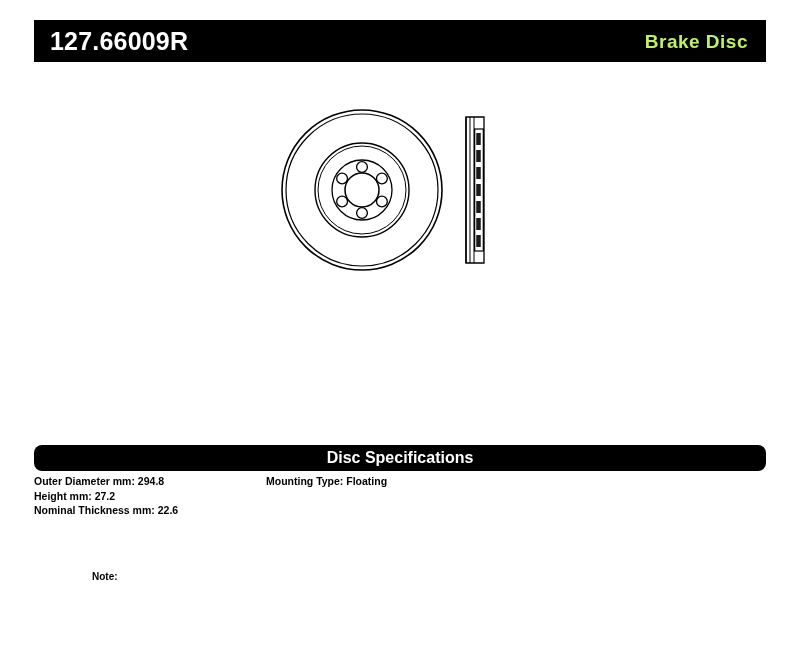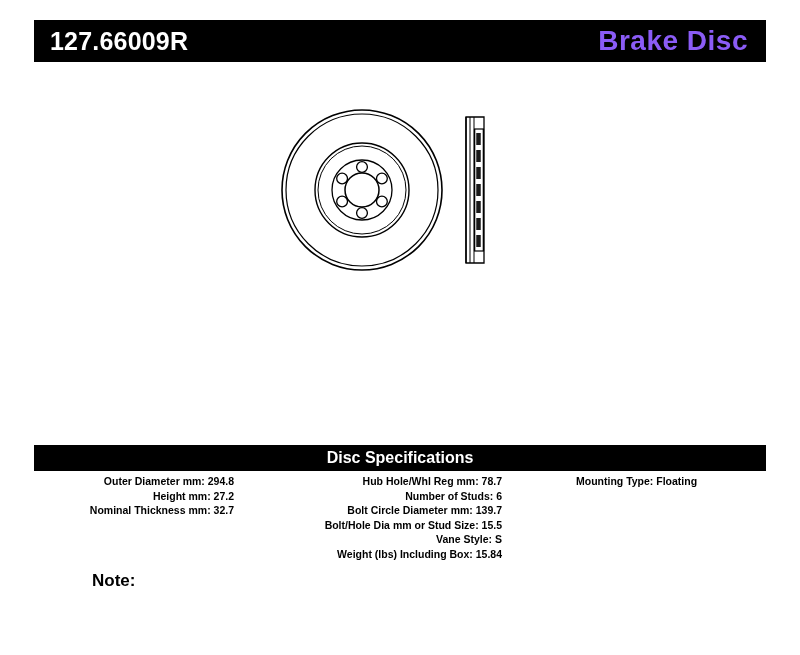--- a/index.html
+++ b/index.html
@@ -40,22 +40,22 @@
     text-decoration: underline;
   }
   .part-number {
     color: #ffffff;
     font-size: 25px;
     font-weight: bold;
     letter-spacing: 0.2px;
     line-height: 1;
   }
   .product-type {
-    color: #8b5cf6;
-    font-size: 28px;
+    color: #bef264;
+    font-size: 19px;
     font-weight: bold;
     letter-spacing: 0.5px;
     line-height: 1;
   }
 
   
   .drawing {
     position: absolute;
     left: 270px;
     top: 95px;
@@ -67,20 +67,21 @@
   .spec-title-bar {
     position: absolute;
     left: 34px;
     top: 445px;
     width: 732px;
     height: 26px;
     background: #000000;
     display: flex;
     align-items: center;
     justify-content: center;
+    border-radius: 8px;
   }
   .spec-title {
     color: #ffffff;
     font-size: 16px;
     font-weight: bold;
     line-height: 1;
   }
 
   
   .spec-columns {
@@ -91,21 +92,20 @@
     display: flex;
     align-items: flex-start;
   }
   .col {
     font-size: 10.5px;
     font-weight: bold;
     line-height: 14.6px;
   }
   .col-left {
     width: 200px;
-    text-align: right;
     padding-right: 0px;
   }
   .col-mid {
     width: 310px;
     text-align: right;
     padding-right: 42px;
     box-sizing: border-box;
   }
   .col-right {
     width: 222px;
@@ -115,21 +115,21 @@
   }
   .spec-line {
     white-space: nowrap;
   }
 
   
   .note {
     position: absolute;
     left: 92px;
     top: 571px;
-    font-size: 17px;
+    font-size: 10px;
     font-weight: bold;
   }
 </style>
 </head>
 <body>
 
 <div class="sheet">
 
   <div class="header-bar">
     <div class="part-number">127.66009R</div>
@@ -187,29 +187,21 @@
   </div>
 
   <div class="spec-title-bar">
     <div class="spec-title">Disc Specifications</div>
   </div>
 
   <div class="spec-columns">
     <div class="col col-left">
       <div class="spec-line">Outer Diameter mm: 294.8</div>
       <div class="spec-line">Height mm: 27.2</div>
-      <div class="spec-line">Nominal Thickness mm: 32.7</div>
-    </div>
-    <div class="col col-mid">
-      <div class="spec-line">Hub Hole/Whl Reg mm: 78.7</div>
-      <div class="spec-line">Number of Studs: 6</div>
-      <div class="spec-line">Bolt Circle Diameter mm: 139.7</div>
-      <div class="spec-line">Bolt/Hole Dia mm or Stud Size: 15.5</div>
-      <div class="spec-line">Vane Style: S</div>
-      <div class="spec-line">Weight (lbs) Including Box: 15.84</div>
+      <div class="spec-line">Nominal Thickness mm: 22.6</div>
     </div>
     <div class="col col-right">
       <div class="spec-line">Mounting Type: Floating</div>
     </div>
   </div>
 
   <div class="note">Note:</div>
 
 </div>
 

